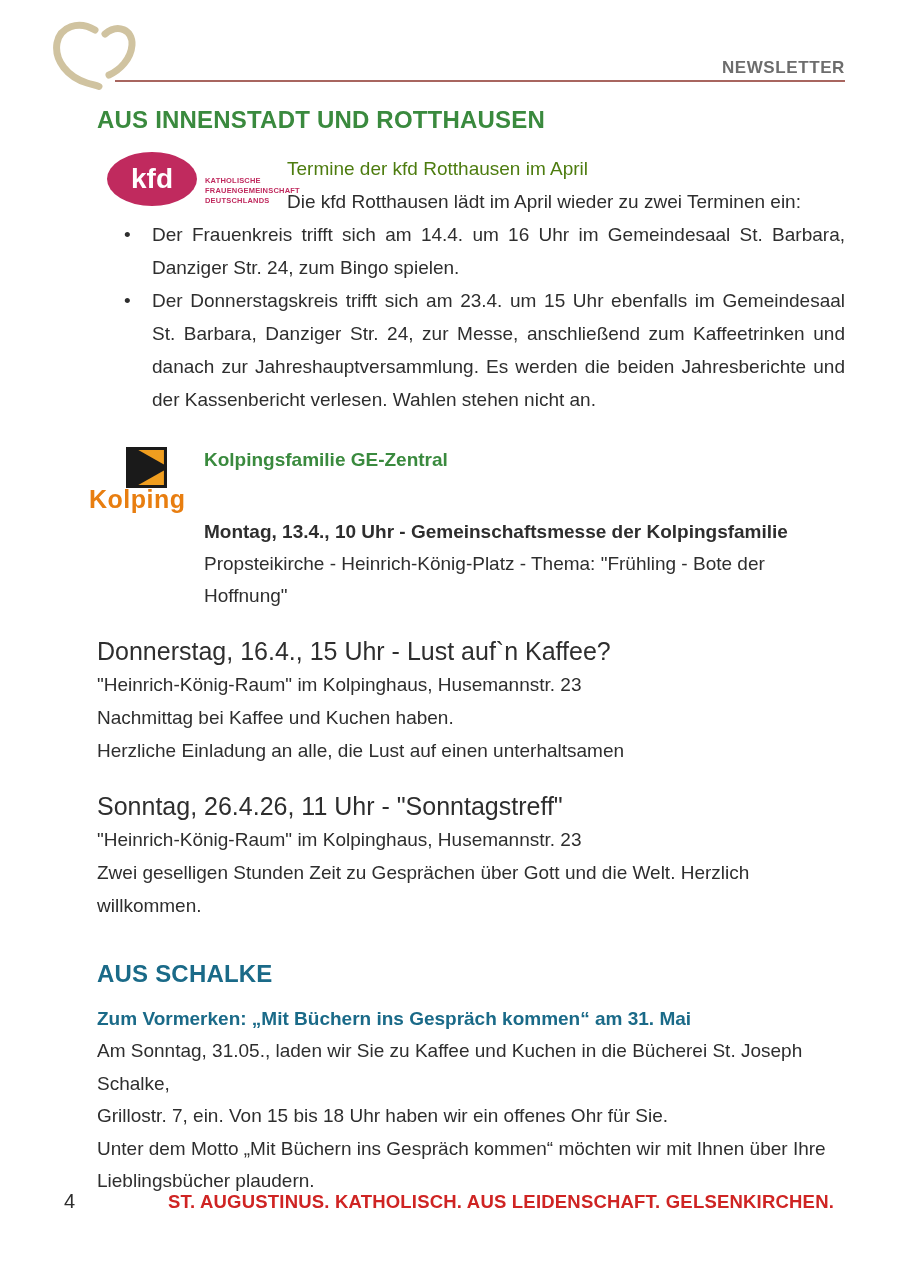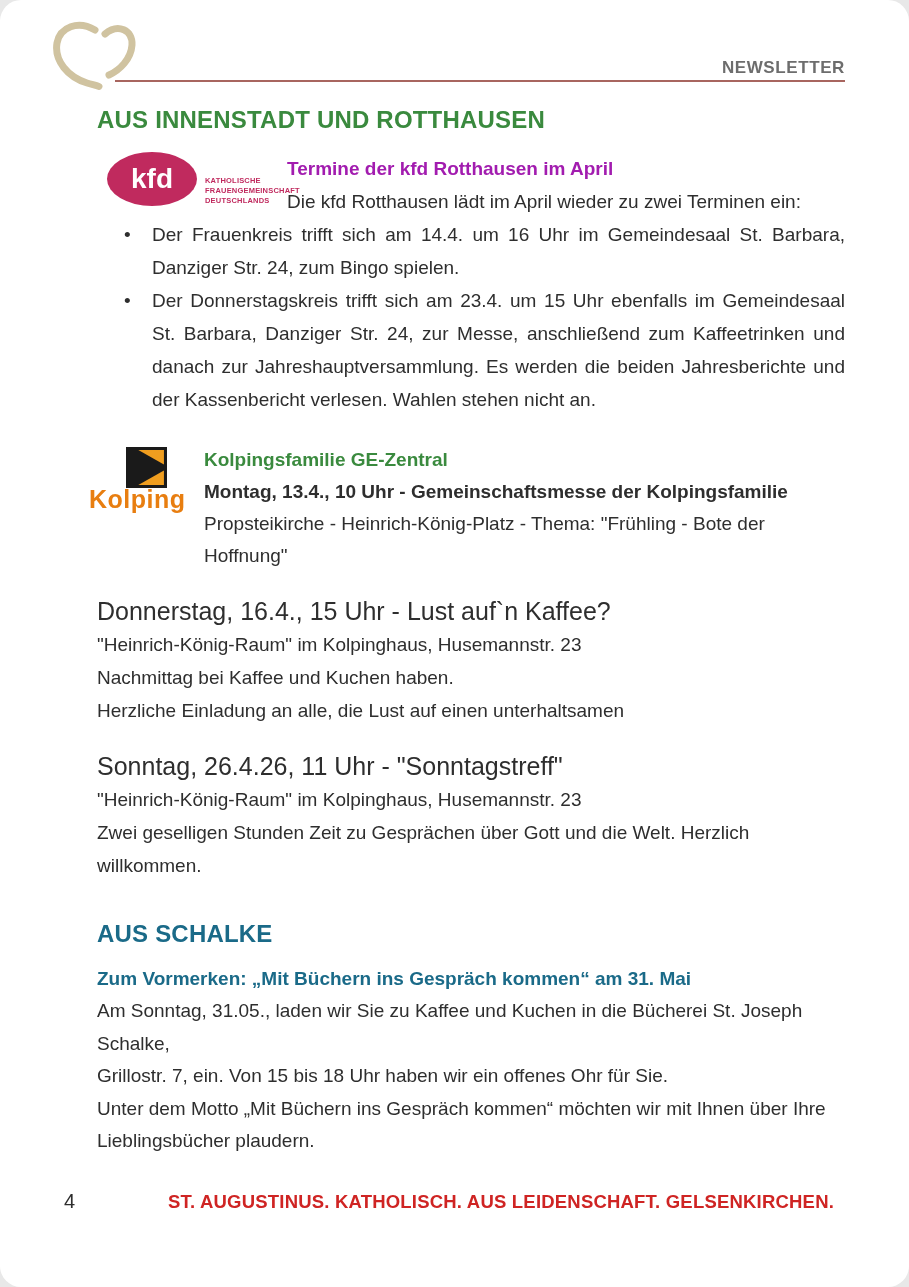--- a/index.html
+++ b/index.html
@@ -5,21 +5,20 @@
   * { margin:0; padding:0; box-sizing:border-box; }
   html,body { background:#e8e8e8; }
   .page {
     width:909px; height:1287px;
     margin:0 auto;
     background:#ffffff;
     position:relative;
     font-family:"Liberation Sans", sans-serif;
     color:#2e2e2e;
     overflow:hidden;
-    border-radius:21px;
   }
   
   .header { position:relative; height:98px; }
   .heart-logo { position:absolute; left:48px; top:20px; }
   .newsletter-label {
     position:absolute; right:64px; top:58px;
     font-size:17px; font-weight:bold; color:#6d6d6d; letter-spacing:0.6px;
   }
   .header-rule {
     position:absolute; left:115px; right:64px; top:80px;
@@ -28,38 +27,38 @@
   
   .content { padding:0 64px 0 97px; }
   .h1 {
     font-size:24px; font-weight:bold; letter-spacing:0.2px;
     margin-top:8px; margin-bottom:18px;
   }
   .h1.green { color:#3a8a3e; }
   .h1.teal  { color:#1a6a88; }
 
   .body-text { font-size:19px; line-height:33px; color:#2e2e2e; }
-  .bold { font-weight:bold; }
+  .bold { font-weight:bold;margin-top:40px; }
 
   
   .kfd-row { display:flex; margin-top:14px; }
   .kfd-logo-col { width:190px; flex:0 0 190px; padding-left:10px; }
   .kfd-logo { display:flex; align-items:flex-end; }
   .kfd-oval {
     width:90px; height:54px; background:#c02a5e; border-radius:50%;
     display:flex; align-items:center; justify-content:center;
     color:#ffffff; font-size:28px; font-weight:bold; flex:0 0 90px;
   }
   .kfd-caption {
     margin-left:8px; margin-top:7px;
     font-size:7.5px; font-weight:bold; color:#c02a5e;
     line-height:10px; letter-spacing:0.2px;
   }
   .kfd-text-col { flex:1; }
-  .kfd-headline { color:#a21caf; font-weight:bold; font-size:19px; line-height:33px; }
+  .kfd-headline { color:#4d7c0f; font-weight:normal; font-size:19px; line-height:33px; }
 
   .bullets { margin-top:0; }
   .bullet {
     position:relative; padding-left:55px; text-align:justify;
     font-size:19px; line-height:33px;
   }
   .bullet::before {
     content:"\2022";
     position:absolute; left:27px; top:0;
     font-size:19px; line-height:33px;

